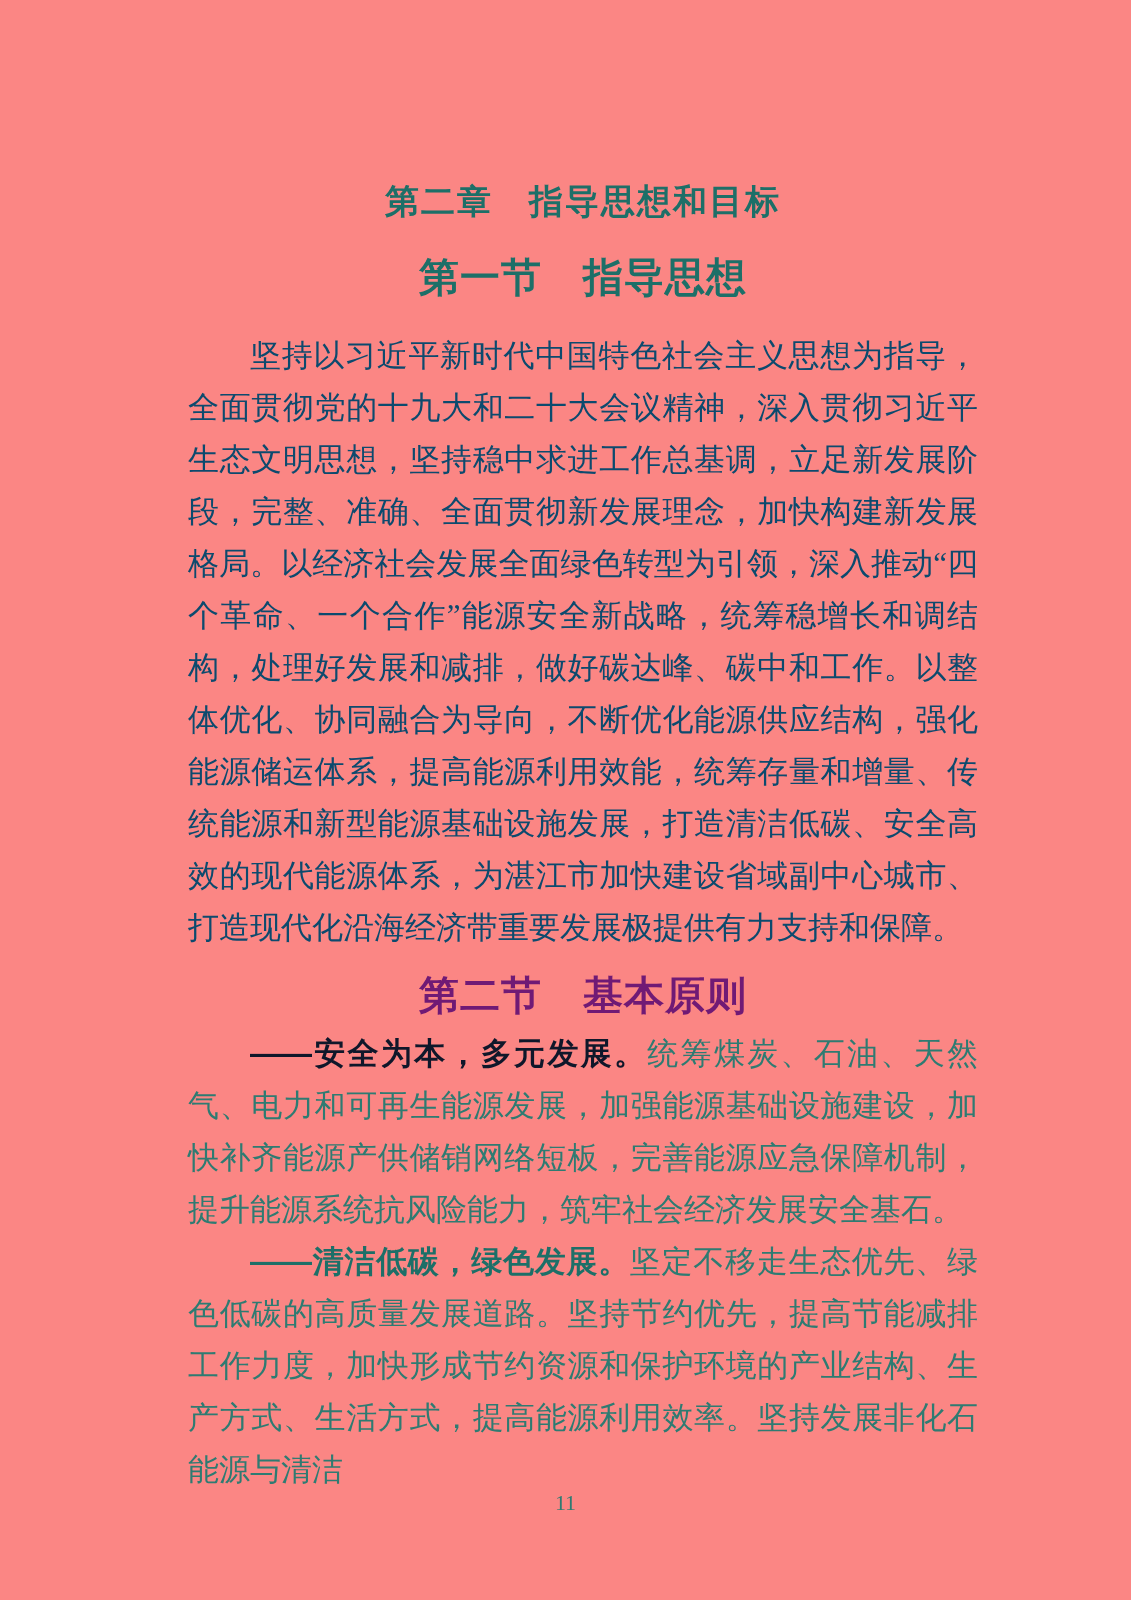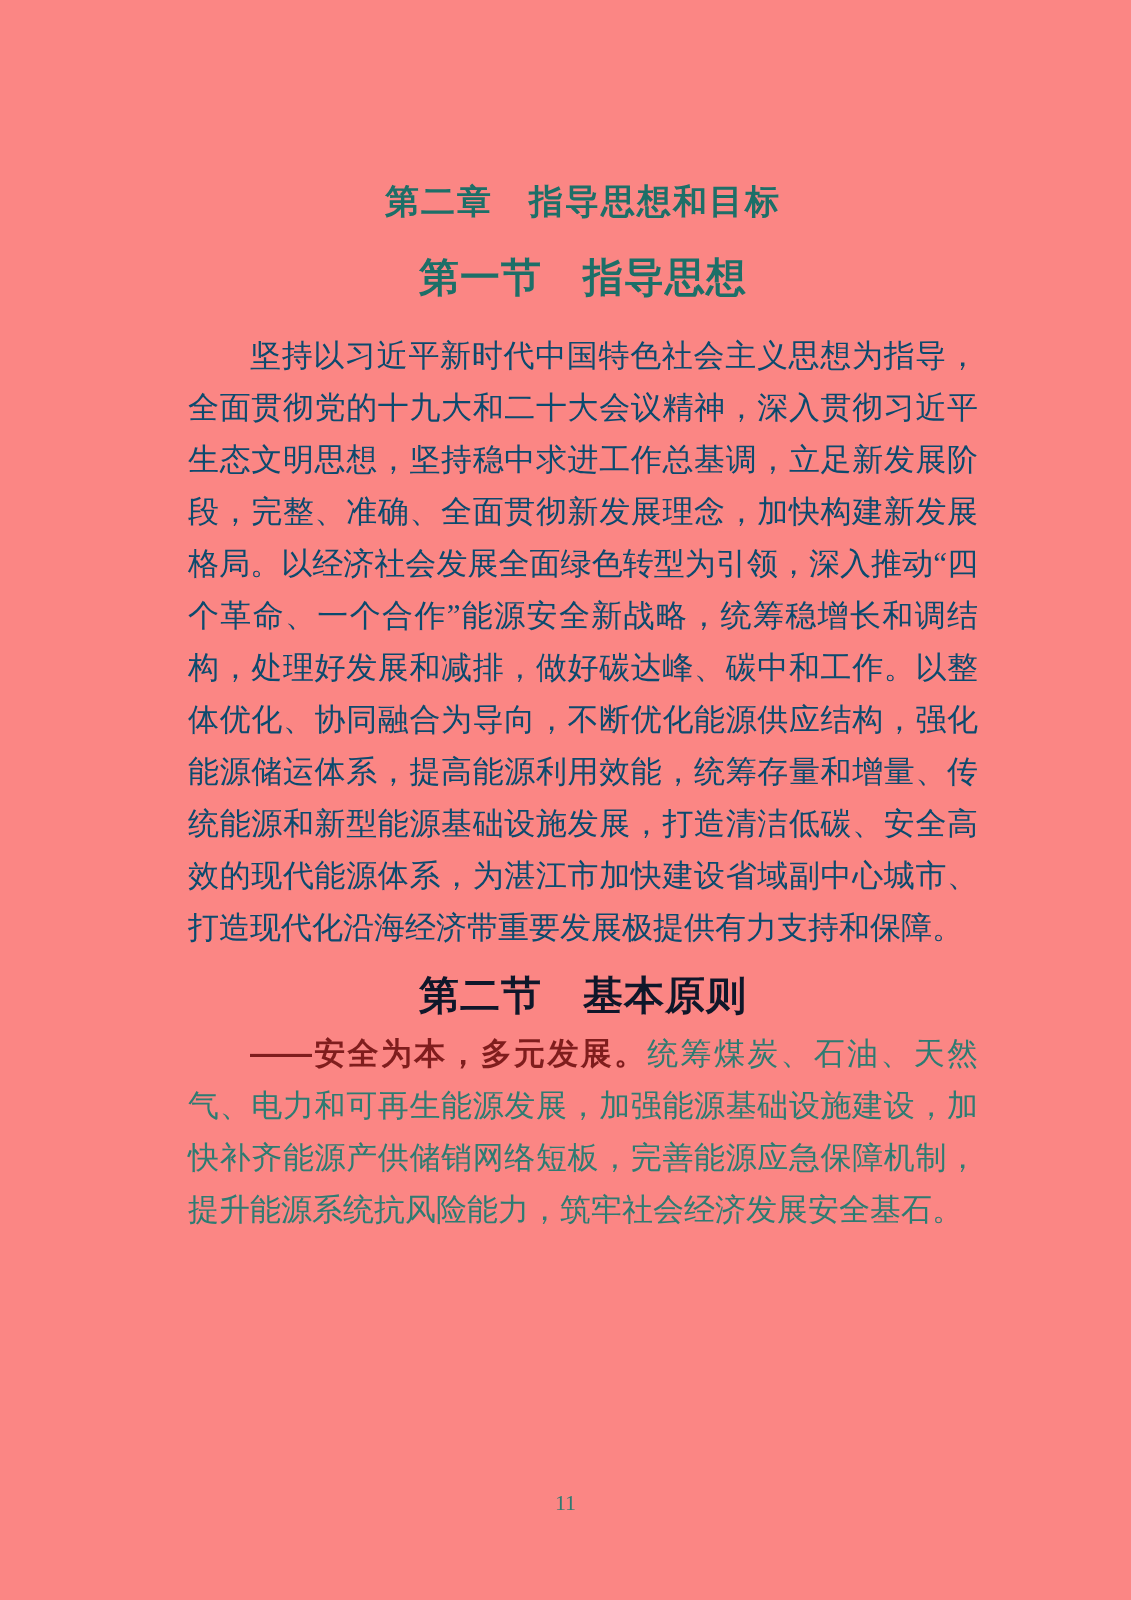--- a/index.html
+++ b/index.html
@@ -78,21 +78,22 @@
 
 <div class="page" style="background: rgb(251, 134, 132);">
   <div class="content">
 
     <h1 class="chapter-title" style="color: rgb(29, 111, 104);">第二章　指导思想和目标</h1>
 
     <h2 class="section-title" style="color: rgb(29, 111, 104);">第一节　指导思想</h2>
 
     <p class="body-para" style="color: #0c4a6e;">坚持以习近平新时代中国特色社会主义思想为指导，全面贯彻党的十九大和二十大会议精神，深入贯彻习近平生态文明思想，坚持稳中求进工作总基调，立足新发展阶段，完整、准确、全面贯彻新发展理念，加快构建新发展格局。以经济社会发展全面绿色转型为引领，深入推动“四个革命、一个合作”能源安全新战略，统筹稳增长和调结构，处理好发展和减排，做好碳达峰、碳中和工作。以整体优化、协同融合为导向，不断优化能源供应结构，强化能源储运体系，提高能源利用效能，统筹存量和增量、传统能源和新型能源基础设施发展，打造清洁低碳、安全高效的现代能源体系，为湛江市加快建设省域副中心城市、打造现代化沿海经济带重要发展极提供有力支持和保障。</p>
 
-    <h2 class="section-title second" style="color: #0f172a;">第二节　基本原则</h2>
+    <h2 class="section-title second" style="color: #701a75;">第二节　基本原则</h2>
 
-    <p class="body-para" style="color: rgb(46, 123, 114);"><b class="lead" style="color: #7f1d1d;">——安全为本，多元发展。</b><span>统筹煤炭、石油、天然气、电力和可再生能源发展，加强能源基础设施建设，加快补齐能源产供储销网络短板，完善能源应急保障机制，提升能源系统抗风险能力，筑牢社会经济发展安全基石。</span></p>
+    <p class="body-para" style="color: rgb(46, 123, 114);"><b class="lead" style="color: #0f172a;">——安全为本，多元发展。</b><span>统筹煤炭、石油、天然气、电力和可再生能源发展，加强能源基础设施建设，加快补齐能源产供储销网络短板，完善能源应急保障机制，提升能源系统抗风险能力，筑牢社会经济发展安全基石。</span></p>
 
+    <p class="body-para" style="color: rgb(46, 123, 114);"><b class="lead" style="color: rgb(29, 111, 104);">——清洁低碳，绿色发展。</b><span>坚定不移走生态优先、绿色低碳的高质量发展道路。坚持节约优先，提高节能减排工作力度，加快形成节约资源和保护环境的产业结构、生产方式、生活方式，提高能源利用效率。坚持发展非化石能源与清洁</span></p>
 
   </div>
 
   <div class="page-number" style="color: rgb(46, 123, 114);">11</div>
 </div>
 
 </body></html>

